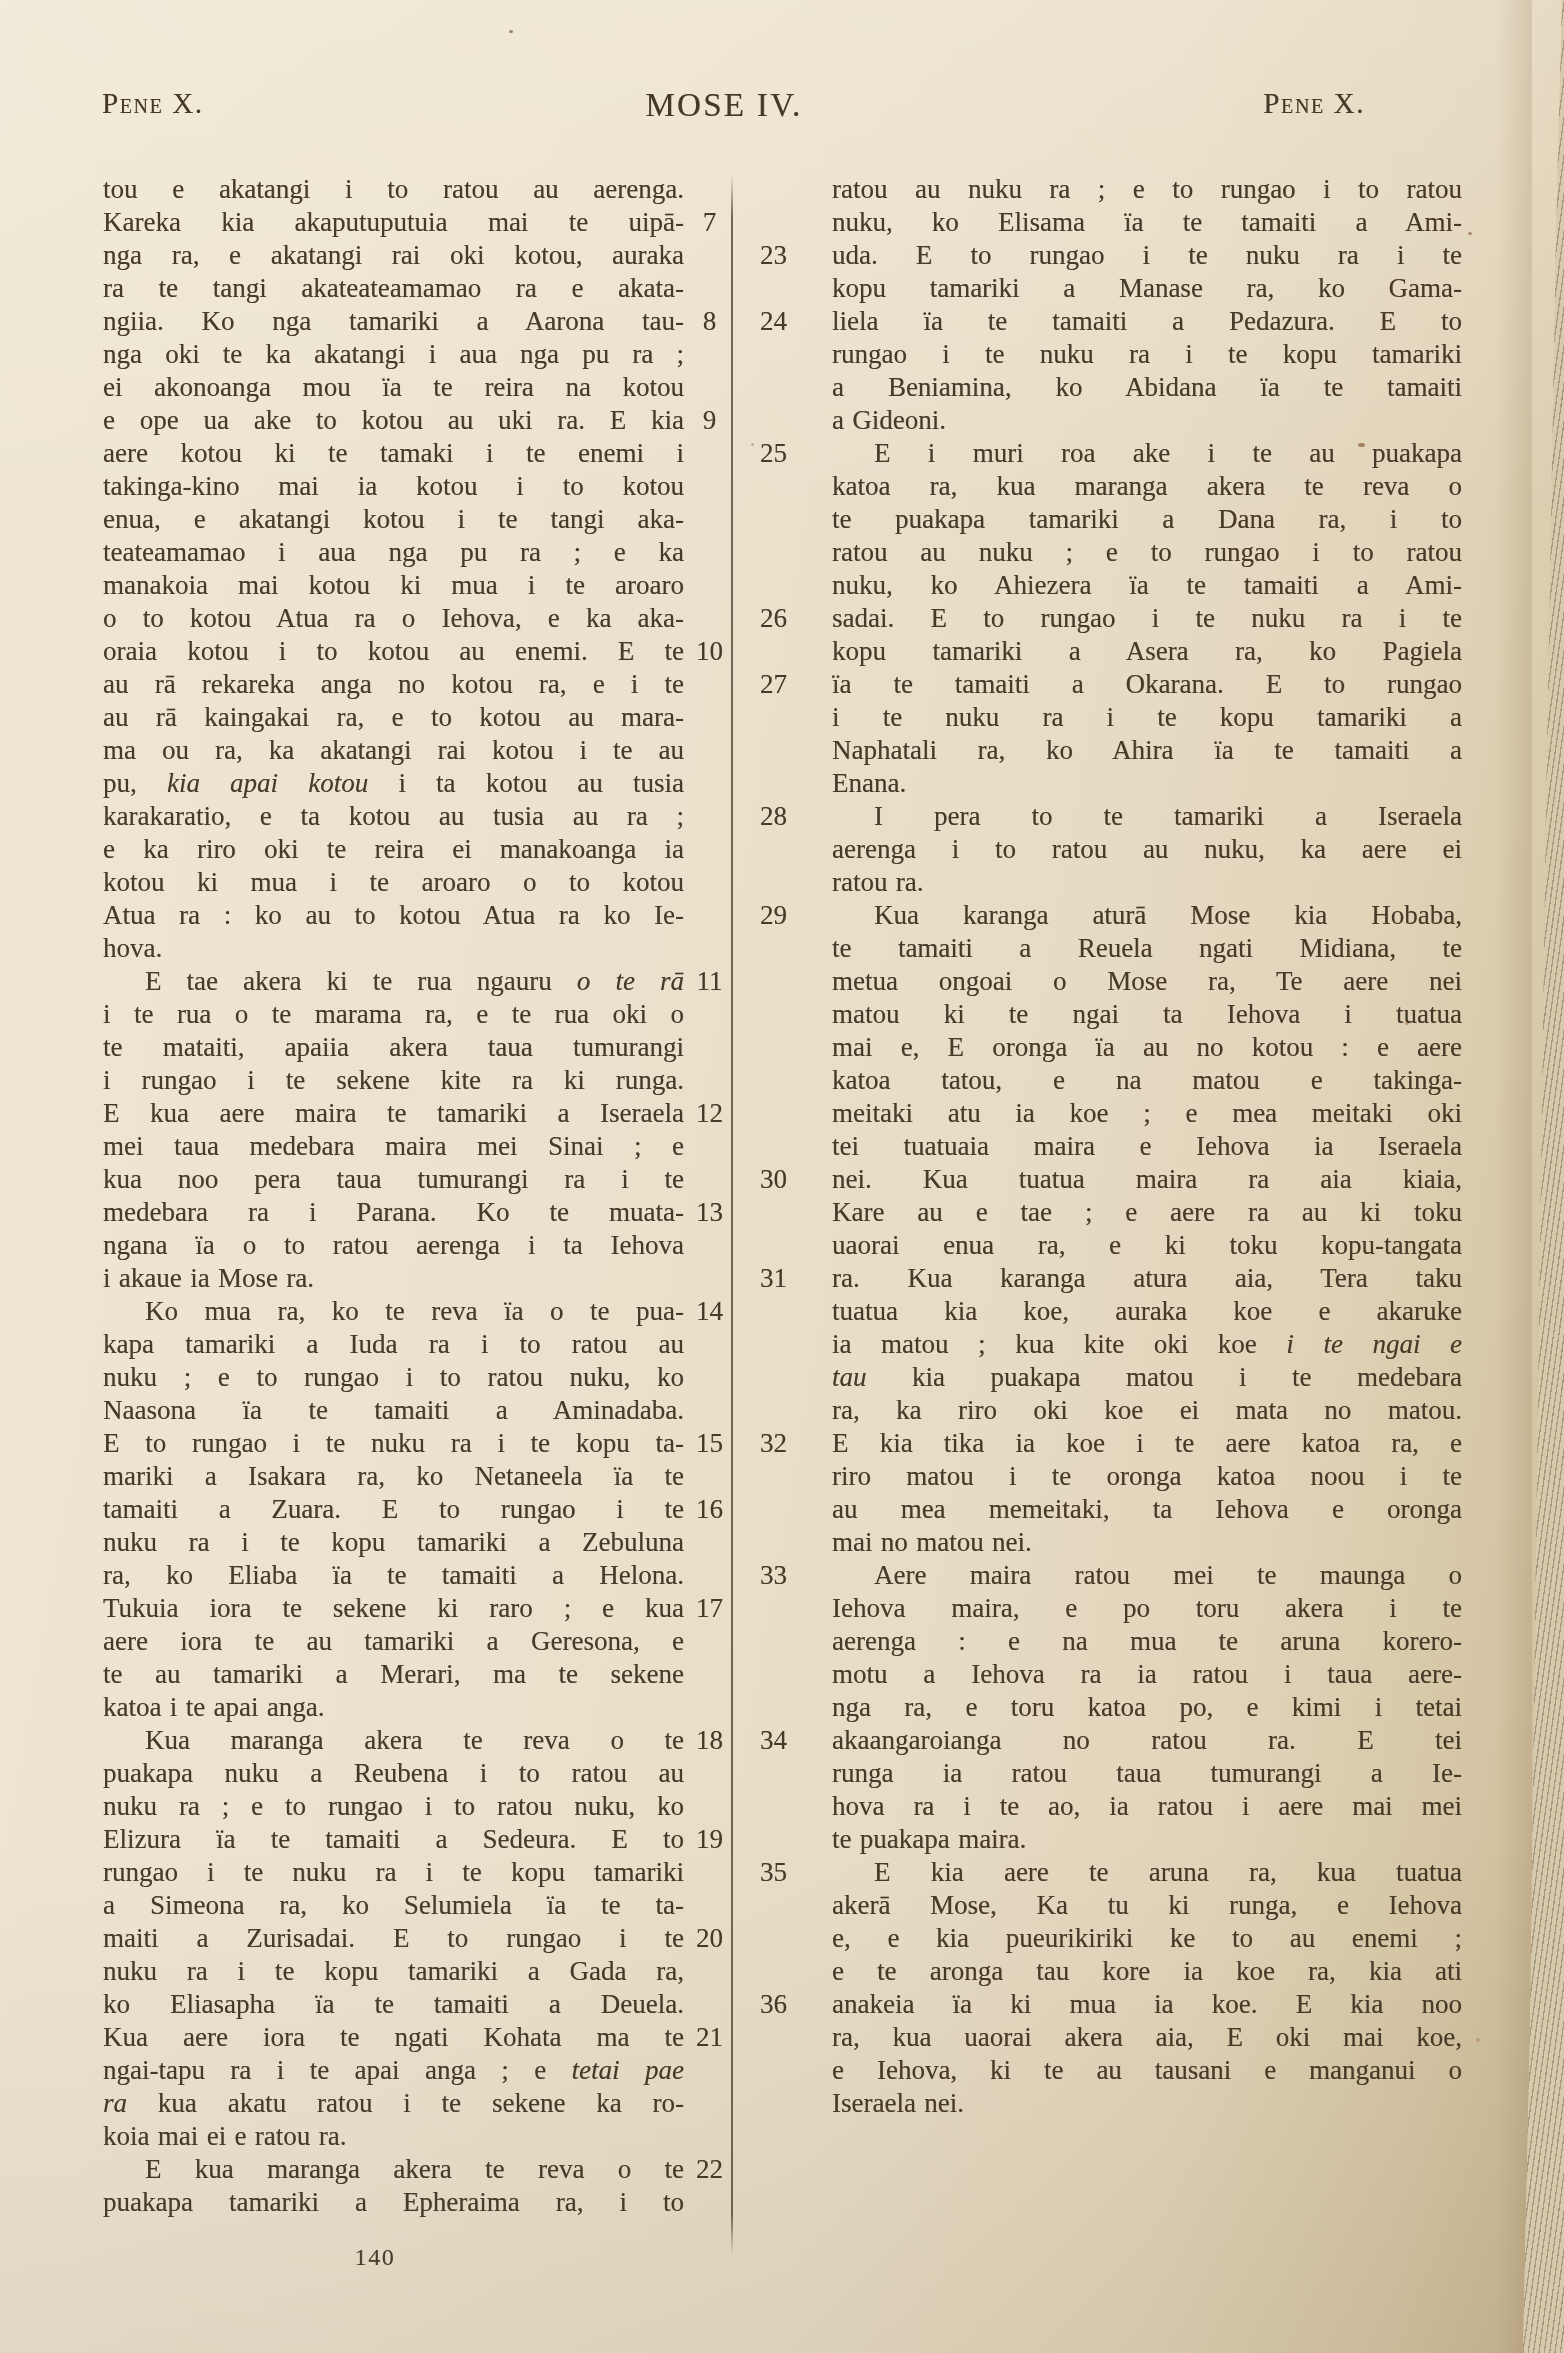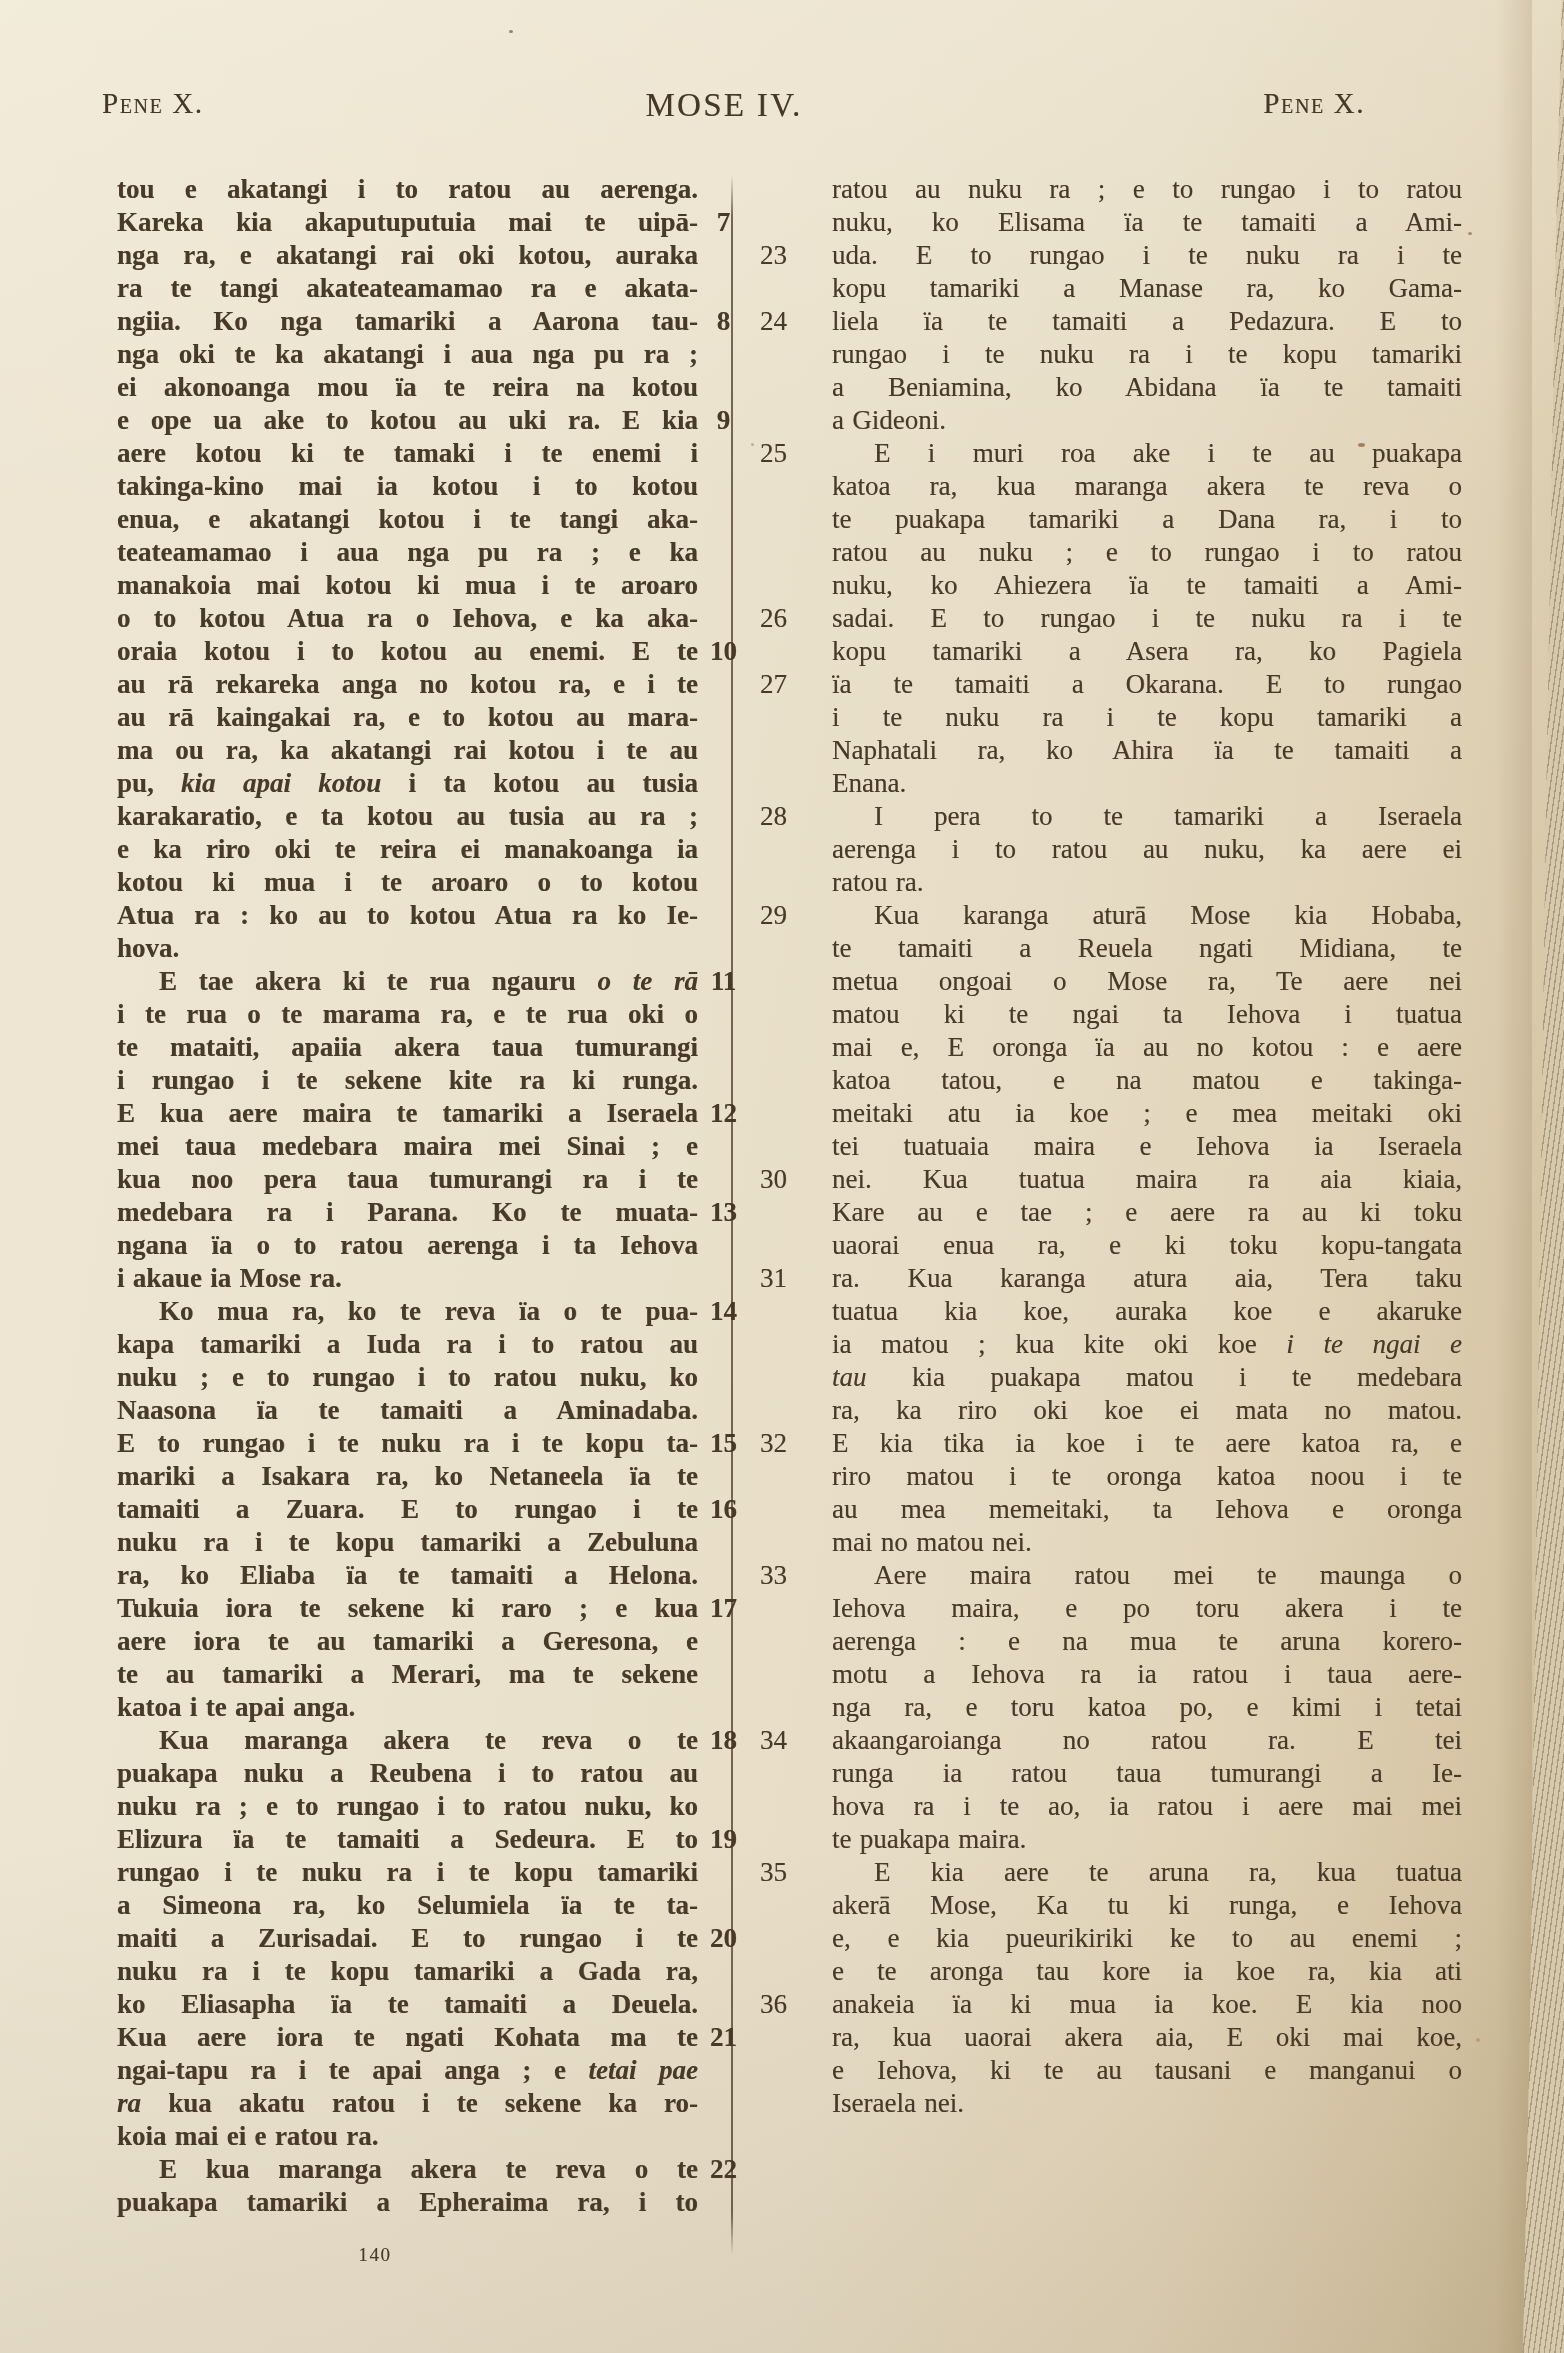--- a/index.html
+++ b/index.html
@@ -24,21 +24,21 @@
     letter-spacing: 1.6px; color: #463826;
     text-shadow: 0.3px 0.4px 0.5px rgba(60,45,25,0.45);
     white-space: nowrap;
   }
   .hdr-left  { left: 102px; }
   .hdr-center{ left: 724px; transform: translateX(-50%); font-variant: normal; font-size: 33px; letter-spacing: 2.3px; }
   .hdr-right { left: 1365px; transform: translateX(-100%); }
 
   
   .col { position: absolute; top: 174px; font-size: 27px; }
-  .col-left  { left: 117px;  width: 581px; font-weight: bold; }
+  .col-left  { left: 103px;  width: 581px; }
   .col-right { left: 832px; width: 630px; }
   .line {
     position: relative;
     height: 33px;
     white-space: nowrap;
   }
   .ltext {
     display: block;
     text-align: justify;
     text-align-last: justify;
@@ -60,21 +60,21 @@
 
   
   .divider {
     position: absolute; left: 731px; top: 175px;
     width: 1.6px; height: 2080px;
     background: linear-gradient(180deg, rgba(70,52,34,0) 0%, rgba(70,52,34,0.72) 2%, rgba(70,52,34,0.72) 98%, rgba(70,52,34,0) 100%);
   }
 
   .pagenum {
     position: absolute; top: 2244px; left: 297px; width: 156px;
-    text-align: center; font-size: 19px; letter-spacing: 1.6px;
+    text-align: center; font-size: 24px; letter-spacing: 1.6px;
     color: #4a3c29;
     text-shadow: 0.3px 0.4px 0.5px rgba(62,47,28,0.4);
   }
 
   
   .edge-shadow {
     position: absolute; right: 33px; top: 0; width: 36px; height: 100%;
     background: linear-gradient(90deg, rgba(118,90,56,0) 0%, rgba(118,90,56,0.16) 100%);
   }
   .fore-edge {

